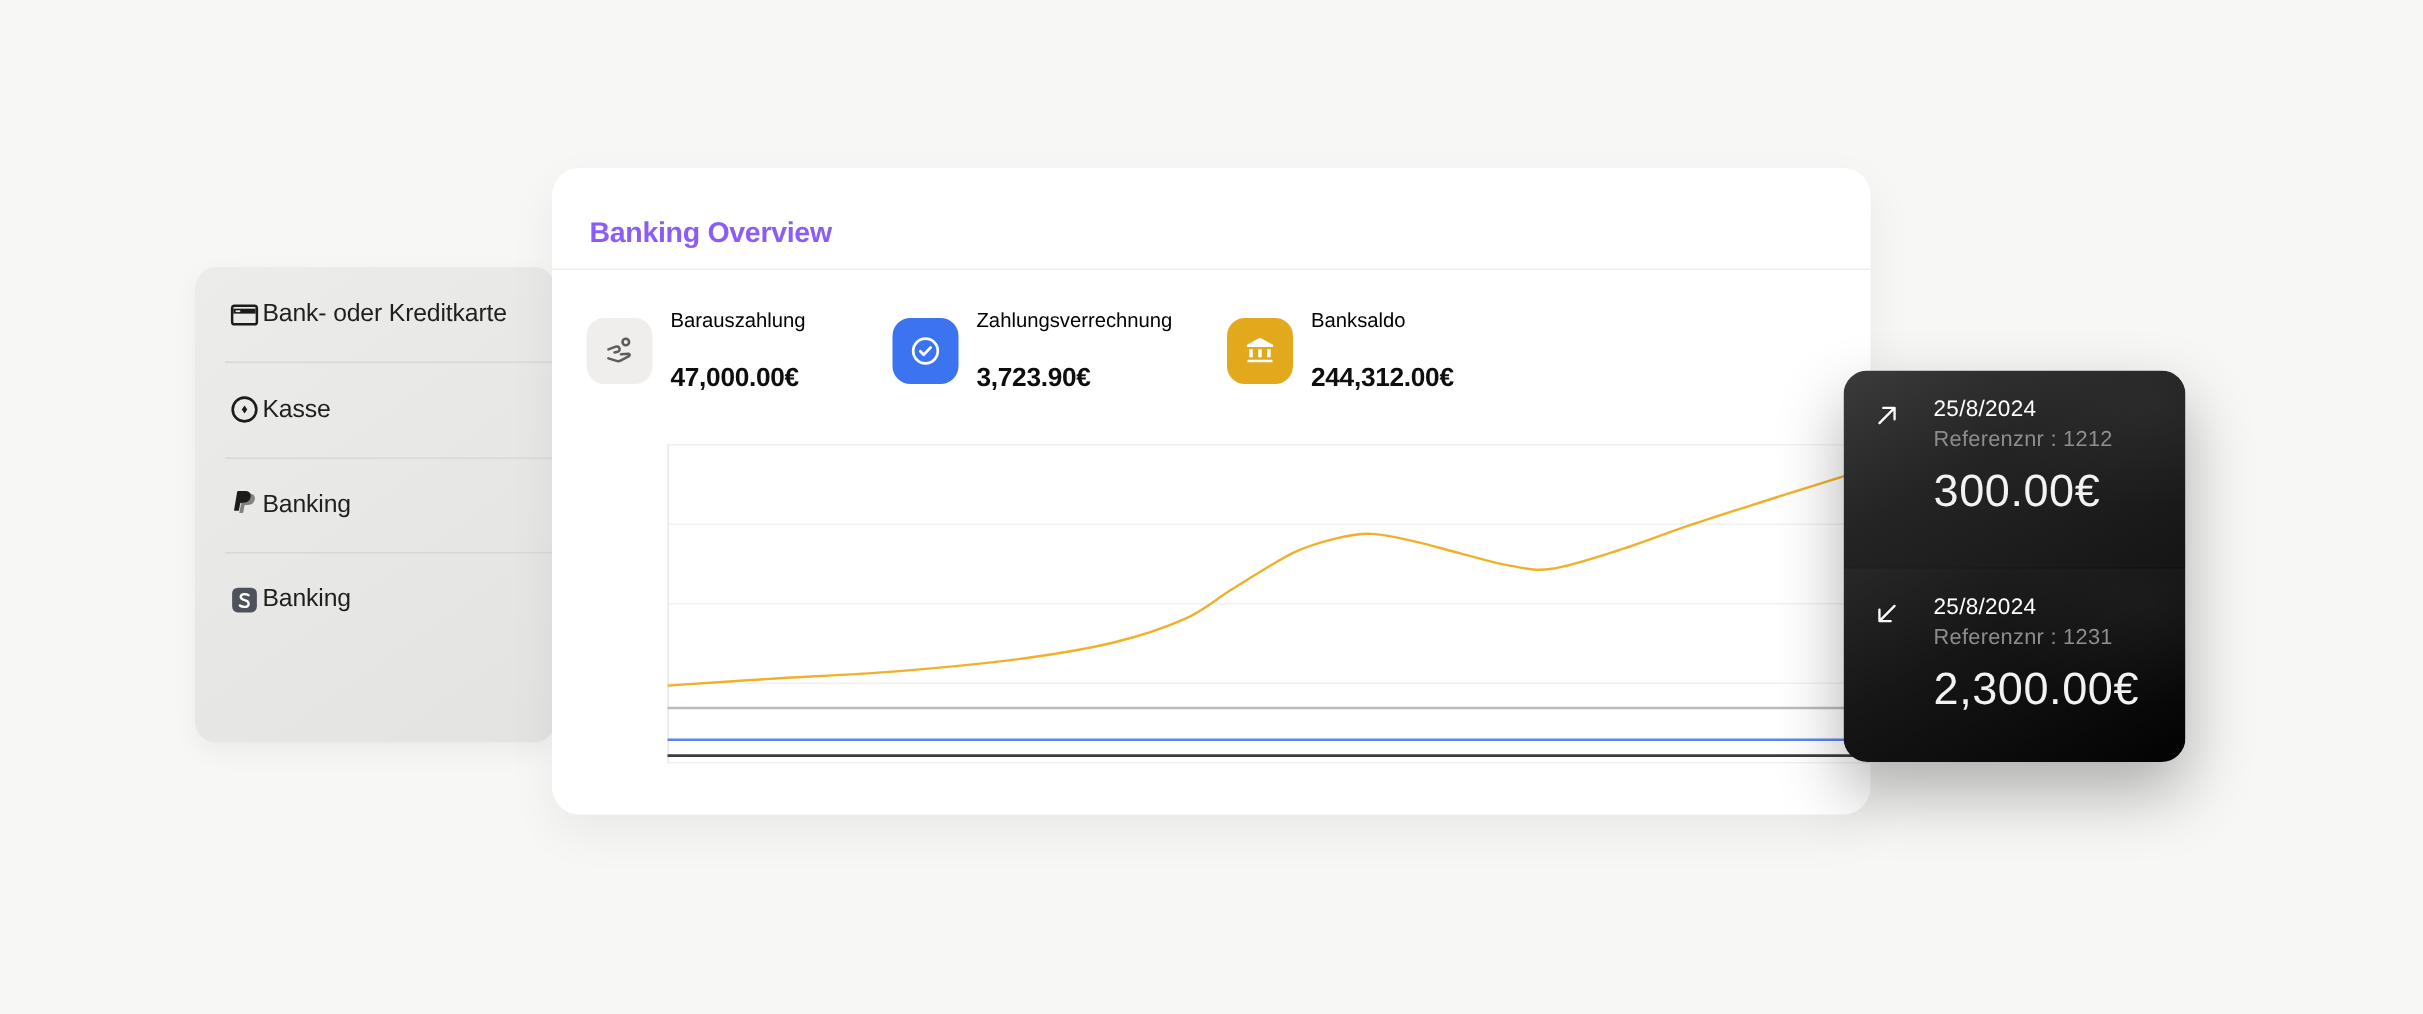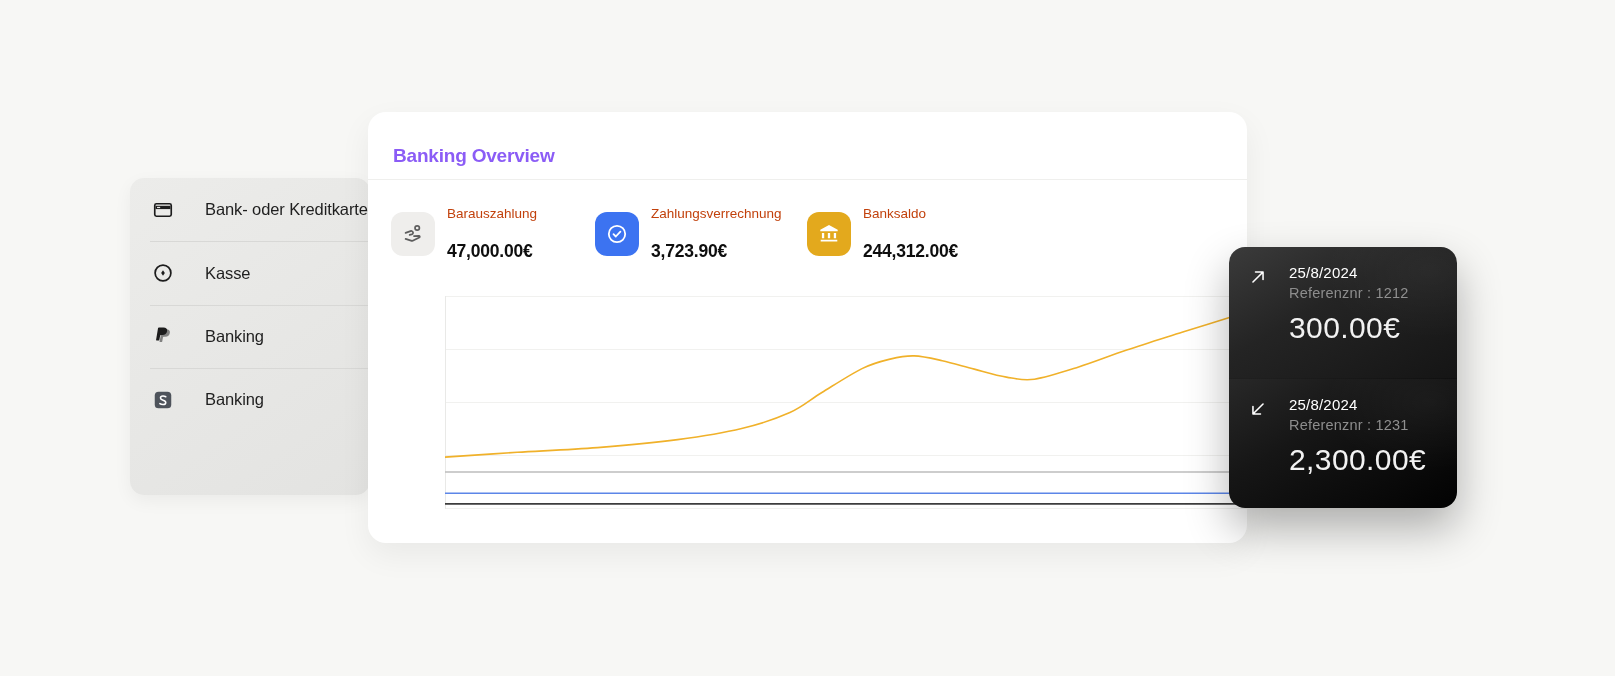--- a/index.html
+++ b/index.html
@@ -10,21 +10,21 @@
   
   .sidebar {
     position:absolute; left:130px; top:178px; width:240px; height:317px;
     border-radius:14px;
     background:linear-gradient(145deg,#ececea 0%,#e7e7e5 55%,#e3e3e1 100%);
     box-shadow:0 6px 18px rgba(0,0,0,.05);
     display:grid; grid-template-rows:repeat(5,1fr);
     z-index:1;
   }
   .side-item {
-    position:relative; display:flex; align-items:center; gap:31px;
+    position:relative; display:flex; align-items:center; gap:1px;
     padding-left:22px; cursor:pointer; white-space:nowrap;
   }
   .side-item + .side-item::before {
     content:""; position:absolute; top:0; left:20px; right:0; height:1px; background:#d8d8d6;
   }
   .side-item .icon { width:22px; height:22px; color:#1c1c1c; flex:0 0 22px; }
   .side-item .icon svg { width:100%; height:100%; display:block; }
   .side-item .icon.icon-stripe-icon { color:#4e535b; }
   .side-label { font-size:16.5px; color:#1f1f1f; letter-spacing:-0.1px; }
 
@@ -41,21 +41,21 @@
   }
   .card-title { font-size:19px; font-weight:700; color:#8b5cf6; letter-spacing:-0.2px;margin-top:20px; }
 
   .stats { position:absolute; left:23px; top:94px; height:48px; }
   .stat { position:absolute; top:0; display:flex; align-items:center; gap:12px; }
   .stat-icon {
     width:44px; height:44px; border-radius:12px;
     display:flex; align-items:center; justify-content:center;
   }
   .stat-icon svg { width:24px; height:24px; display:block; }
-  .stat-label { font-size:13.5px; color:#c2410c; margin-bottom:20px; }
+  .stat-label { font-size:13.5px; color:#000000; margin-bottom:20px; }
   .stat-value { font-size:17.5px; font-weight:700; color:#0e0e0e; letter-spacing:-0.2px; }
 
   
   .chart { position:absolute; left:0; top:0; width:879px; height:431px; pointer-events:none; }
   .yticks { position:absolute; left:0; top:184px; width:64px; height:213px; }
   .ytick { position:absolute; right:0; font-size:11px; color:#6d6d6d; }
   .grid { position:absolute; left:77px; top:184px; width:802px; height:214px; }
   .gridline { position:absolute; left:0; width:100%; height:1px; background:#f1f1ef; }
   .axis-v { position:absolute; left:77px; top:184px; width:1px; height:213px; background:#e9e9e7; }
   .plot { position:absolute; left:77px; top:184px; width:802px; height:214px; overflow:visible; }
@@ -153,21 +153,21 @@
             <svg viewBox="0 0 24 24">
               <circle cx="12" cy="12" r="8.2" fill="none" stroke="currentColor" stroke-width="1.8"></circle>
               <path d="M8.5 12.2l2.3 2.3 4.6-4.8" fill="none" stroke="currentColor" stroke-width="1.8" stroke-linecap="round" stroke-linejoin="round"></path>
             </svg>
           </div>
         <div>
           <div class="stat-label">Zahlungsverrechnung</div>
           <div class="stat-value">3,723.90€</div>
         </div>
       </div>
-        <div class="stat" style="left: 416px;">
+        <div class="stat" style="left: 427px;">
         <div class="stat-icon" style="background: rgb(227, 169, 29); color: rgb(255, 255, 255);">
             <svg viewBox="0 0 24 24">
               <path fill="currentColor" d="M12 3.1l8.7 4.7v1.5H3.3V7.8L12 3.1zM4.9 10.9h2.3v5.3H4.9zm5.95 0h2.3v5.3h-2.3zm5.95 0h2.3v5.3h-2.3zM3.7 17.8h16.6v1.7H3.7z"></path>
             </svg>
           </div>
         <div>
           <div class="stat-label">Banksaldo</div>
           <div class="stat-value">244,312.00€</div>
         </div>
       </div>

